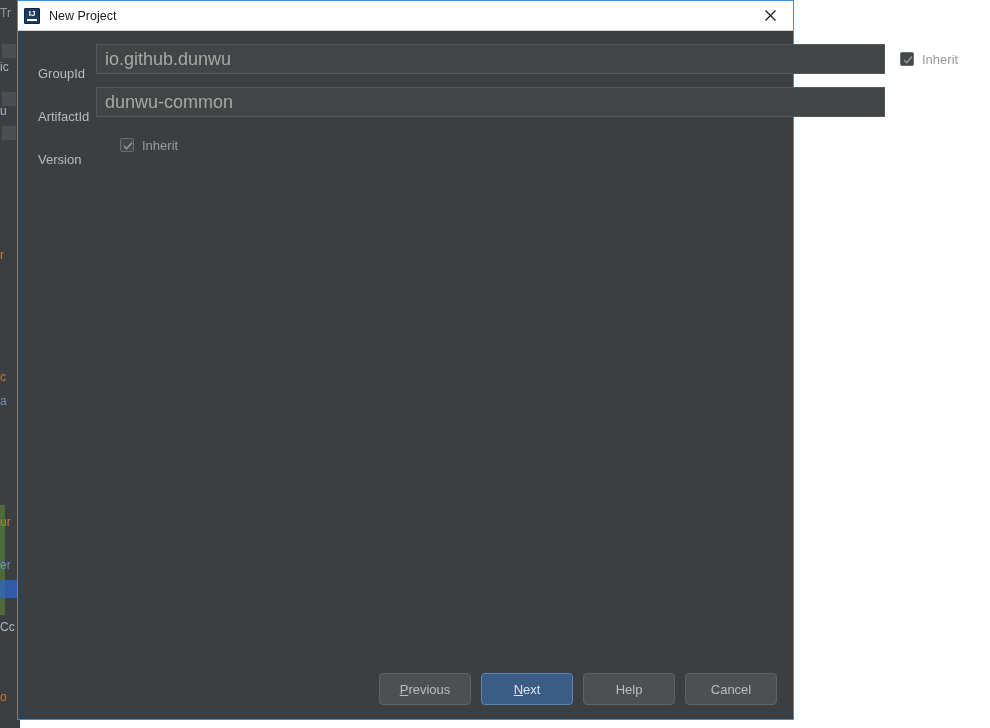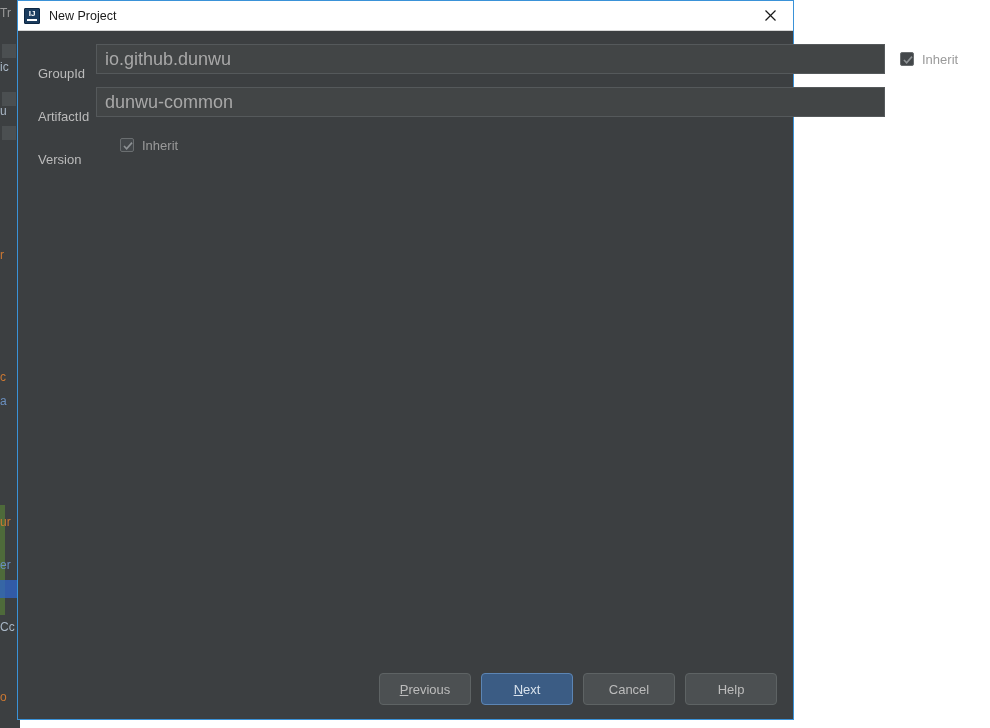--- a/index.html
+++ b/index.html
@@ -347,22 +347,22 @@
       <div class="footer">
         <div class="btn">
             <span class="mnem">P</span>
             <span>revious</span>
           </div>
         <div class="btn default">
             <span class="mnem">N</span>
             <span>ext</span>
           </div>
         <div class="btn">
+            <span>Help</span>
+          </div>
+        <div class="btn">
             <span>Cancel</span>
-          </div>
-        <div class="btn">
-            <span>Help</span>
           </div>
       </div>
 
     </div>
   </div>
 </div>
 
 </body></html>

